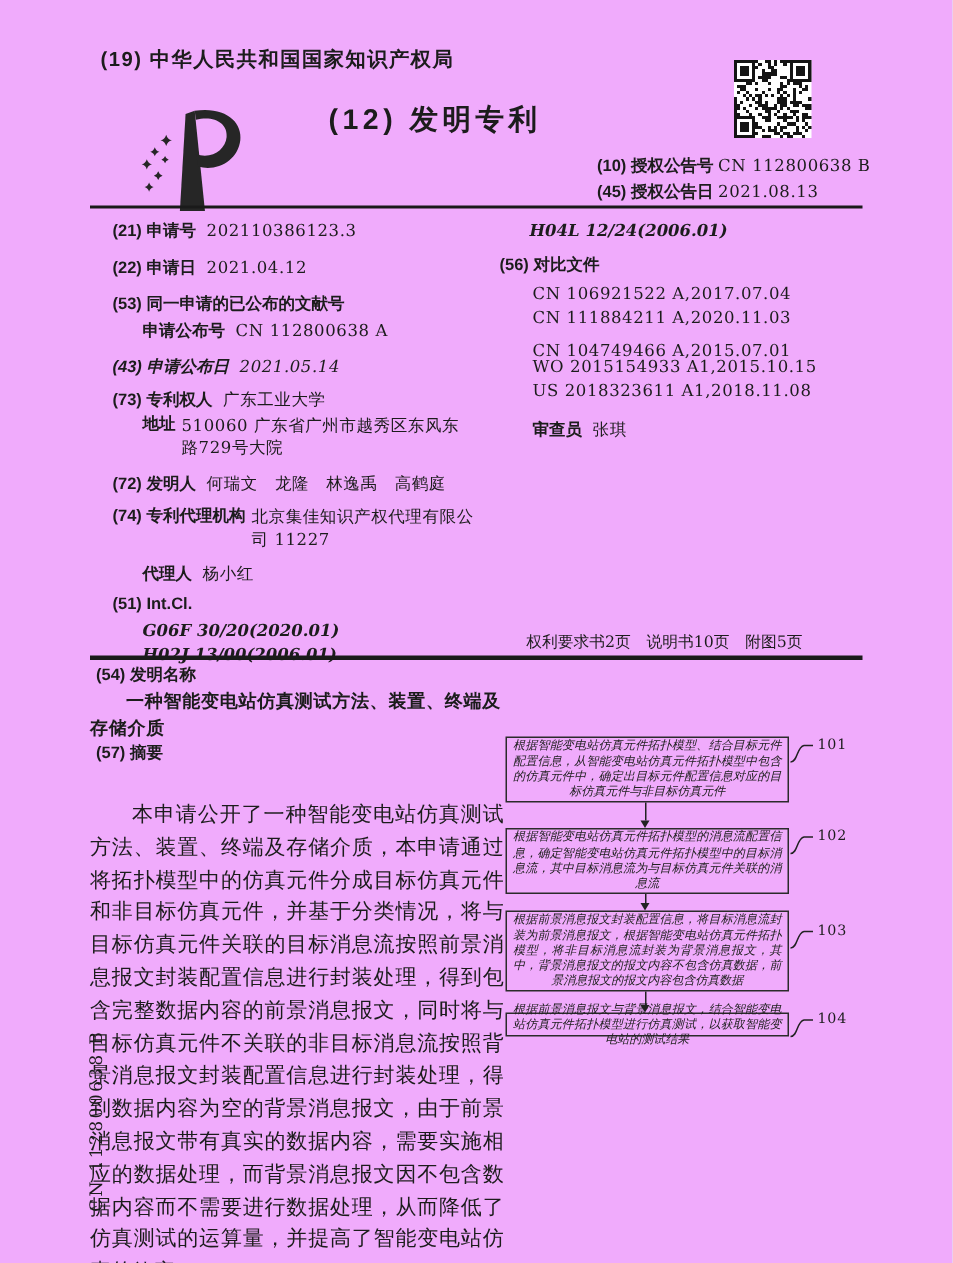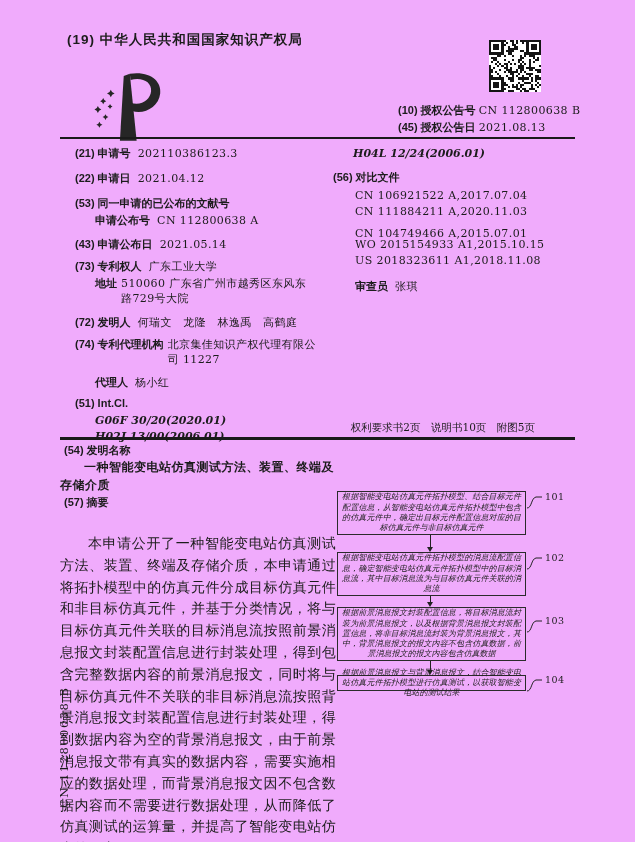--- a/index.html
+++ b/index.html
@@ -77,20 +77,21 @@
     <g id="logo-stars" fill="#262626">
         <path d="M30 26 Q31.1 29.9 35 31 Q31.1 32.1 30 36 Q28.9 32.1 25 31 Q28.9 29.9 30 26 Z"></path>
         <path d="M20 37 Q20.88 40.12 24 41 Q20.88 41.88 20 45 Q19.12 41.88 16 41 Q19.12 40.12 20 37 Z"></path>
         <path d="M29 44.8 Q29.704 47.296 32.2 48 Q29.704 48.704 29 51.2 Q28.296 48.704 25.8 48 Q28.296 47.296 29 44.8 Z"></path>
         <path d="M13 47.5 Q13.99 51.01 17.5 52 Q13.99 52.99 13 56.5 Q12.01 52.99 8.5 52 Q12.01 51.01 13 47.5 Z"></path>
         <path d="M23 58.2 Q23.836 61.164 26.8 62 Q23.836 62.836 23 65.8 Q22.164 62.836 19.2 62 Q22.164 61.164 23 58.2 Z"></path>
         <path d="M15 68 Q15.88 71.12 19 72 Q15.88 72.88 15 76 Q14.12 72.88 11 72 Q14.12 71.12 15 68 Z"></path>
       </g>
   </svg>
 
+  <div class="abs doctype hei">(12) 发明专利</div>
 
   <div class="abs publine" style="left:398px; top:103px;">
     <span class="hei">(10) 授权公告号</span>
     <span class="val">CN 112800638 B</span>
   </div>
   <div class="abs publine" style="left:398px; top:120px;">
     <span class="hei">(45) 授权公告日</span>
     <span class="val">2021.08.13</span>
   </div>
 
@@ -104,21 +105,21 @@
     <span class="hei">(22) 申请日</span>
     <span class="val">2021.04.12</span>
   </div>
   <div class="abs row" style="left:75px; top:196px;">
     <span class="hei">(53) 同一申请的已公布的文献号</span>
   </div>
   <div class="abs row" style="left:95px; top:213px;">
     <span class="hei">申请公布号</span>
     <span class="val">CN 112800638 A</span>
   </div>
-  <div class="abs row" style="left:75px; top:237px;">
+  <div class="abs row" style="left:75px; top:237px;font-style:italic;">
     <span class="hei">(43) 申请公布日</span>
     <span class="val">2021.05.14</span>
   </div>
   <div class="abs row" style="left:75px; top:259px;">
     <span class="hei">(73) 专利权人</span>
     <span class="val">广东工业大学</span>
   </div>
   <div class="abs row flexrow" style="left:95px; top:276px; width:235px;">
     <span class="hei">地址</span>
     <span class="val wrapval" style="width:195px;">510060 广东省广州市越秀区东风东路729号大院</span>
@@ -170,21 +171,21 @@
   <div class="abs flow">
     <div class="fbox" style="top:3px; height:44px;">
       <span>根据智能变电站仿真元件拓扑模型、结合目标元件配置信息，从智能变电站仿真元件拓扑模型中包含的仿真元件中，确定出目标元件配置信息对应的目标仿真元件与非目标仿真元件</span>
     </div>
     <div class="farrow" style="top:47px; height:12px;"></div>
     <div class="fbox" style="top:64px; height:44px;">
       <span>根据智能变电站仿真元件拓扑模型的消息流配置信息，确定智能变电站仿真元件拓扑模型中的目标消息流，其中目标消息流为与目标仿真元件关联的消息流</span>
     </div>
     <div class="farrow" style="top:108px; height:6px;"></div>
     <div class="fbox" style="top:119px; height:54px;">
-      <span>根据前景消息报文封装配置信息，将目标消息流封装为前景消息报文，以及根据背景消息报文封装配置信息，将非目标消息流封装为背景消息报文，其中，背景消息报文的报文内容不包含仿真数据，前景消息报文的报文内容包含仿真数据</span>
+      <span>根据前景消息报文封装配置信息，将目标消息流封装为前景消息报文，根据智能变电站仿真元件拓扑模型，将非目标消息流封装为背景消息报文，其中，背景消息报文的报文内容不包含仿真数据，前景消息报文的报文内容包含仿真数据</span>
     </div>
     <div class="farrow" style="top:173px; height:9px;"></div>
     <div class="fbox" style="top:187px; height:16px;">
       <span>根据前景消息报文与背景消息报文，结合智能变电站仿真元件拓扑模型进行仿真测试，以获取智能变电站的测试结果</span>
     </div>
 
     <svg class="leader" style="left:189px; top:7px;" viewBox="0 0 17 14">
         <path d="M1,13 C6,13 5,3 10,2 L16,2" fill="none" stroke="#222" stroke-width="1"></path>
       </svg>
     <div class="flabel" style="left:208px; top:3px;">101</div>

